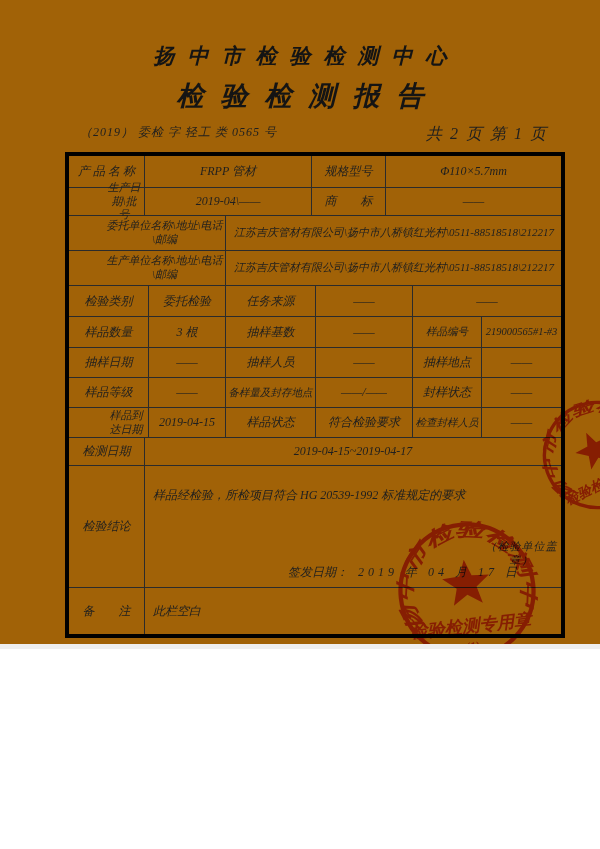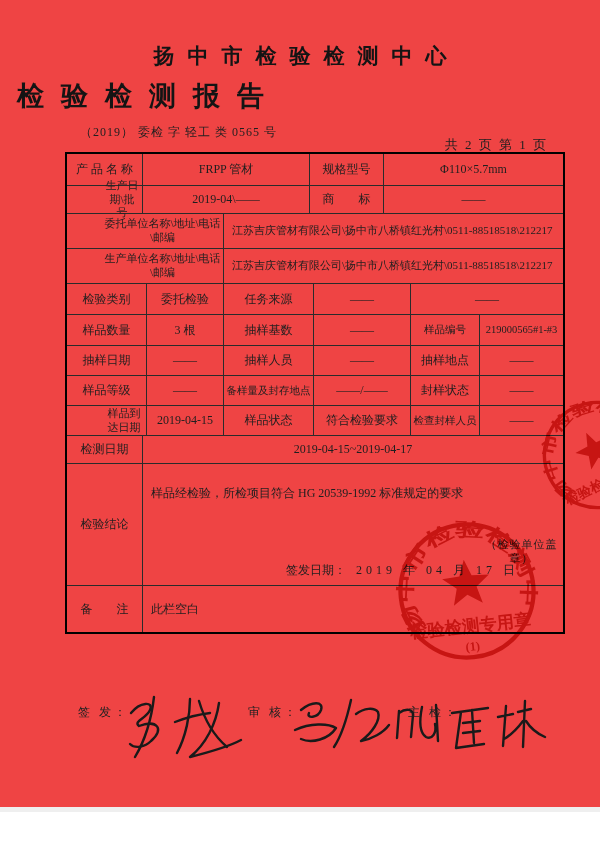--- a/index.html
+++ b/index.html
@@ -1,35 +1,36 @@
 <!DOCTYPE html>
 <html><head>
 <meta charset="utf-8">
 <style>
   html,body{margin:0;padding:0;background:#ffffff;}
   .sheet{
-    position:relative;width:600px;height:812px;overflow:hidden;
-    background:#ef4444;color:#1f1f1f;
+    position:relative;width:600px;height:649px;overflow:hidden;
+    background:#a16207;color:#1f1f1f;
     font-family:"Liberation Serif","DejaVu Serif",serif;
+    font-style:italic;
   }
   
   .org-title{
     position:absolute;top:42px;left:0;width:100%;text-align:center;
     font-size:21px;font-weight:bold;letter-spacing:13px;text-indent:13px;color:#141414;
   }
   .report-title{
-    position:absolute;top:78px;left:0;width:100%;
+    position:absolute;top:78px;left:0;width:100%;text-align:center;
     font-size:27px;font-weight:bold;letter-spacing:17px;text-indent:17px;color:#141414;
   }
   .doc-no{position:absolute;top:124px;left:80px;font-size:12px;letter-spacing:1px;}
-  .page-info{position:absolute;top:136px;right:52px;font-size:13px;letter-spacing:2px;}
+  .page-info{position:absolute;top:124px;right:52px;font-size:16px;letter-spacing:2px;}
   
   .doc-table{
     position:absolute;left:65px;top:152px;width:500px;
-    border:2px solid #000000;box-sizing:border-box;background:transparent;
+    border:4px solid #000000;box-sizing:border-box;background:transparent;
   }
   .tr{display:flex;border-bottom:1px solid #2b2b2b;box-sizing:border-box;}
   .tr.last{border-bottom:none;}
   .td{
     border-right:1px solid #2b2b2b;box-sizing:border-box;
     display:flex;align-items:center;justify-content:center;
     font-size:12px;line-height:1.25;padding:0 2px;text-align:center;color:#1f1f1f;
   }
   .td.end{border-right:none;}
   .td.left{justify-content:flex-start;text-align:center;padding-left:8px;}

